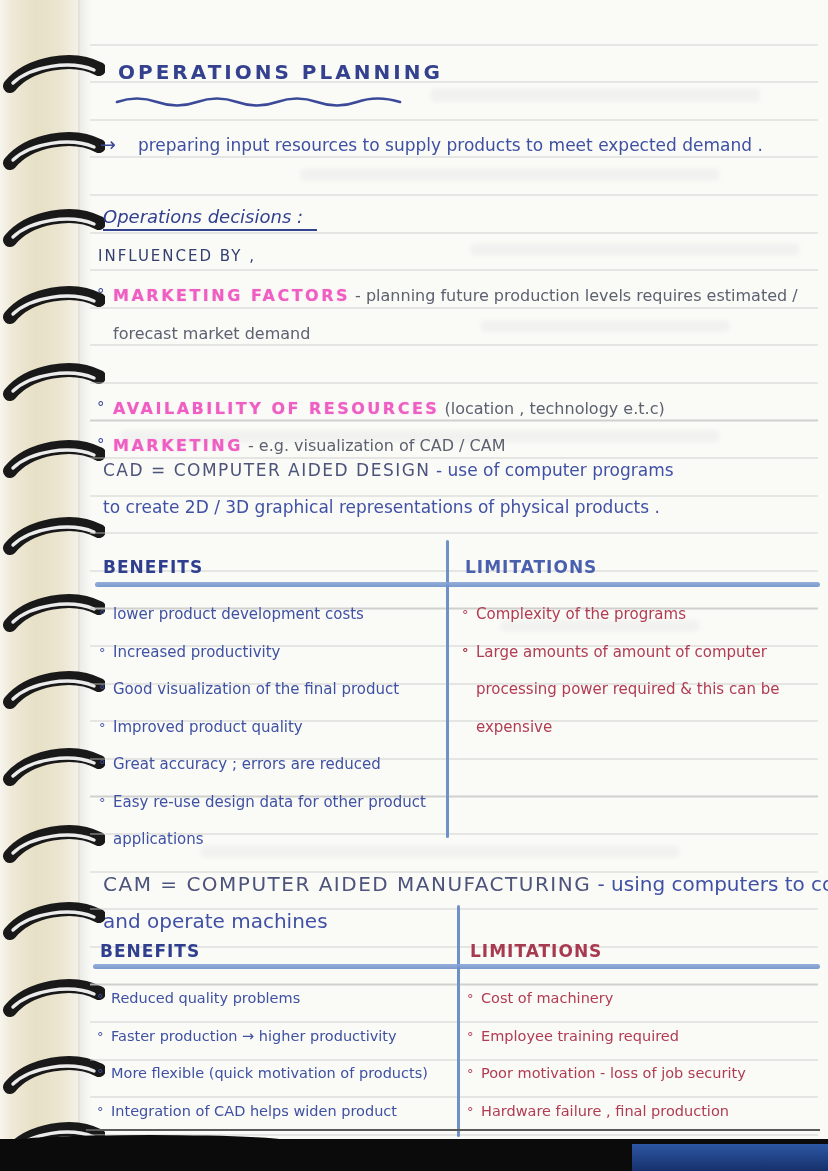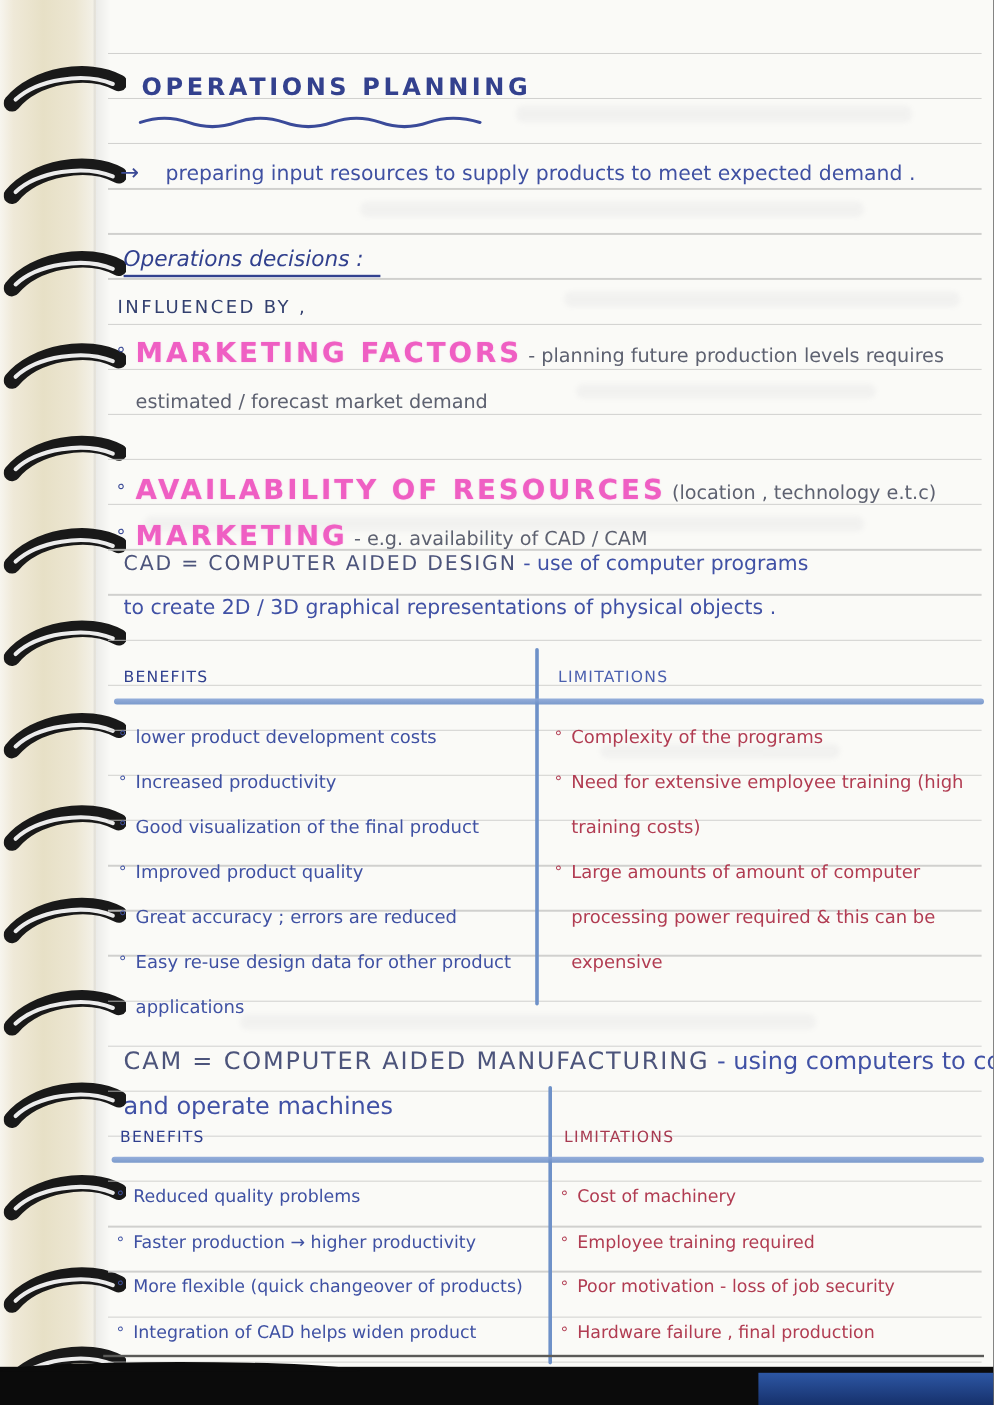--- a/index.html
+++ b/index.html
@@ -59,33 +59,33 @@
   .sec-heading {
     left:103px; top:206px; font-size:18px; color:#31408e; font-style:italic;
     border-bottom:2px solid #33428f; padding-bottom:2px; padding-right:14px;
   }
   .influenced { left:98px; top:247px; font-size:15px; color:#33406f; letter-spacing:2px; }
 
   .factors { position:absolute; left:97px; top:277px; width:722px; }
   .factor { position:relative; line-height:37.5px; font-size:16px; white-space:normal; padding-left:16px; }
   .factor .bullet { position:absolute; left:0; top:0; color:#3b4a96; font-size:15px; }
   .factor .term {
-    color:#ef5fc3; font-weight:bold; font-size:23px; letter-spacing:2.5px;
+    color:#ef5fc3; font-weight:bold; font-size:16px; letter-spacing:2.5px;
     text-shadow:0 0 1px rgba(239,95,195,.55);
   }
   .factor .desc { color:#5d6170; }
   .factor.f2 { margin-top:37.5px; }
 
   .def-line { font-size:17px; }
   .def-line .caps { letter-spacing:1.5px; }
 
   
   .col-divider { position:absolute; width:3px; background:#6e91c8; border-radius:2px; }
   .thick-rule { position:absolute; height:5px; background:linear-gradient(180deg,#8aa6d8,#6d90c7); border-radius:3px; opacity:.9; }
-  .tbl-header { font-size:13px; font-weight:normal; letter-spacing:1px; }
+  .tbl-header { font-size:17px; font-weight:bold; letter-spacing:1px; }
   .tbl-header.blue { color:#2f3f8e; }
   .tbl-header.blue2 { color:#4a5fae; }
   .tbl-header.red { color:#a83a50; }
 
   .tlist { position:absolute; list-style:none; }
   .tlist li { position:relative; line-height:37.5px; padding-left:14px; white-space:normal; }
   .tlist li .bullet { position:absolute; left:0; top:0; font-size:13px; }
   .tlist.blue { color:#3f51a3; font-size:15px; }
   .tlist.blue .bullet { color:#3f51a3; }
   .tlist.red { color:#b13c52; font-size:15px; }
@@ -190,65 +190,65 @@
       <span class="desc">- planning future production levels requires estimated / forecast market demand</span>
     </div>
     <div class="factor f2">
       <span class="bullet">°</span>
       <span class="term">AVAILABILITY OF RESOURCES</span>
       <span class="desc">(location , technology e.t.c)</span>
     </div>
     <div class="factor">
       <span class="bullet">°</span>
       <span class="term">MARKETING</span>
-      <span class="desc">- e.g. availability of CAD / CAM</span>
+      <span class="desc">- e.g. visualization of CAD / CAM</span>
     </div>
   </div>
 
   <div class="txt def-line" style="left:103px; top:460px;">
     <span class="caps">CAD = COMPUTER AIDED DESIGN</span>
     <span class="ink">- use of computer programs</span>
   </div>
-  <div class="txt def-line ink" style="left:103px; top:497px;">to create 2D / 3D graphical representations of physical objects .</div>
+  <div class="txt def-line ink" style="left:103px; top:497px;">to create 2D / 3D graphical representations of physical products .</div>
 
   <div class="col-divider" style="left:446px; top:540px; height:298px;"></div>
   <div class="txt tbl-header blue" style="left:103px; top:557px;">BENEFITS</div>
   <div class="txt tbl-header blue2" style="left:465px; top:557px;">LIMITATIONS</div>
   <div class="thick-rule" style="left:95px; top:582px; width:725px;"></div>
 
   <ul class="tlist blue" style="left:99px; top:596px; width:342px;">
     <li><span class="bullet">°</span><span>lower product development costs</span></li>
     <li><span class="bullet">°</span><span>Increased productivity</span></li>
     <li><span class="bullet">°</span><span>Good visualization of the final product</span></li>
     <li><span class="bullet">°</span><span>Improved product quality</span></li>
     <li><span class="bullet">°</span><span>Great accuracy ; errors are reduced</span></li>
     <li><span class="bullet">°</span><span>Easy re-use design data for other product applications</span></li>
   </ul>
 
   <ul class="tlist red" style="left:462px; top:596px; width:352px;">
     <li><span class="bullet">°</span><span>Complexity of the programs</span></li>
-    <li><span class="bullet">°</span><span>Need for extensive employee training (high training costs)</span></li>
+    <li><span class="bullet">°</span></li>
     <li><span class="bullet">°</span><span>Large amounts of amount of computer processing power required &amp; this can be expensive</span></li>
   </ul>
 
   <div class="txt def-line" style="left:103px; top:872px; font-size:20px;">
     <span class="caps">CAM = COMPUTER AIDED MANUFACTURING</span>
     <span class="ink">- using computers to control</span>
   </div>
   <div class="txt def-line ink" style="left:103px; top:909px; font-size:20px;">and operate machines</div>
 
   <div class="col-divider" style="left:457px; top:905px; height:232px;"></div>
   <div class="txt tbl-header blue" style="left:100px; top:941px;">BENEFITS</div>
   <div class="txt tbl-header red" style="left:470px; top:941px;">LIMITATIONS</div>
   <div class="thick-rule" style="left:93px; top:964px; width:727px;"></div>
 
   <ul class="tlist blue small" style="left:97px; top:980px; width:358px;">
     <li><span class="bullet">°</span><span>Reduced quality problems</span></li>
     <li><span class="bullet">°</span><span>Faster production → higher productivity</span></li>
-    <li><span class="bullet">°</span><span>More flexible (quick changeover of products)</span></li>
+    <li><span class="bullet">°</span><span>More flexible (quick motivation of products)</span></li>
     <li><span class="bullet">°</span><span>Integration of CAD helps widen product portfolio</span></li>
   </ul>
 
   <ul class="tlist red small" style="left:467px; top:980px; width:352px;">
     <li><span class="bullet">°</span><span>Cost of machinery</span></li>
     <li><span class="bullet">°</span><span>Employee training required</span></li>
     <li><span class="bullet">°</span><span>Poor motivation - loss of job security</span></li>
     <li><span class="bullet">°</span><span>Hardware failure , final production</span></li>
   </ul>
 

